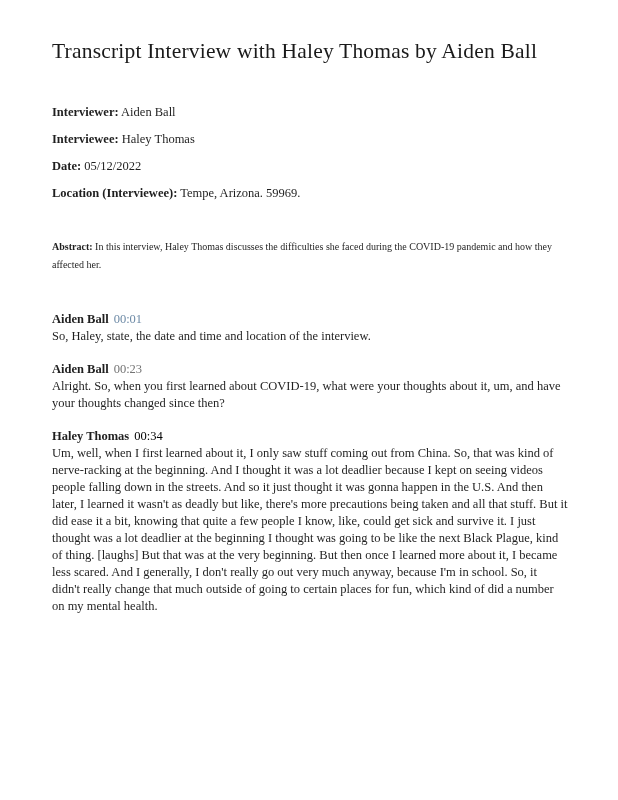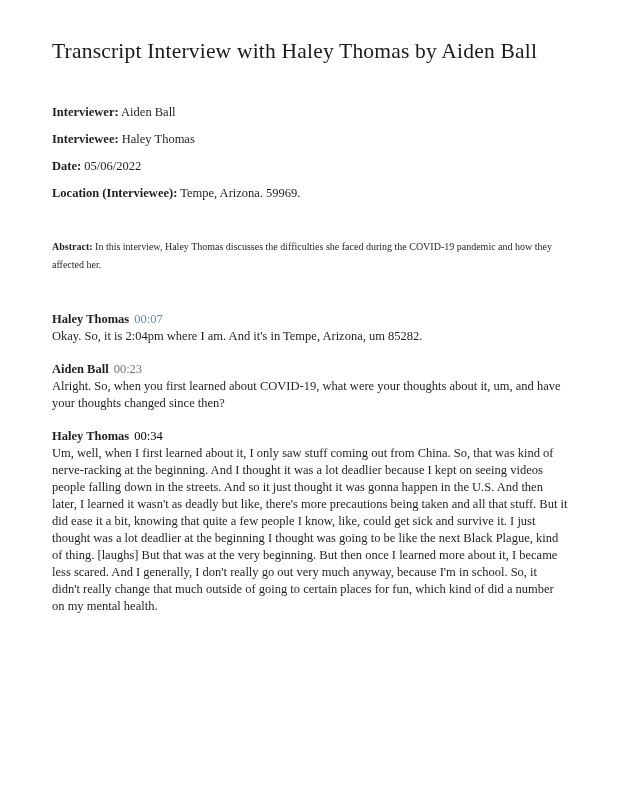--- a/index.html
+++ b/index.html
@@ -56,33 +56,33 @@
 </head>
 <body>
 
 <div class="page">
 
   <h1 class="doc-title">Transcript Interview with Haley Thomas by Aiden Ball</h1>
 
   <div class="meta">
     <p class="meta-line"><span class="meta-label">Interviewer:</span> <span class="meta-value">Aiden Ball</span></p>
     <p class="meta-line"><span class="meta-label">Interviewee:</span> <span class="meta-value">Haley Thomas</span></p>
-    <p class="meta-line"><span class="meta-label">Date:</span> <span class="meta-value">05/06/2022</span></p>
+    <p class="meta-line"><span class="meta-label">Date:</span> <span class="meta-value">05/12/2022</span></p>
     <p class="meta-line"><span class="meta-label">Location (Interviewee):</span> <span class="meta-value">Tempe, Arizona. 59969.</span></p>
   </div>
 
   <p class="abstract"><span class="abstract-label">Abstract:</span> <span>In this interview, Haley Thomas discusses the difficulties she faced during the COVID-19 pandemic and how they affected her.</span></p>
 
   <div class="transcript">
 
+    <div class="entry">
+      <p class="entry-header"><span class="speaker">Aiden Ball</span><span class="timestamp ts-color" style="color: rgb(109, 138, 166);">00:01</span></p>
+      <p class="entry-text">So, Haley, state, the date and time and location of the interview.</p>
+    </div>
 
-    <div class="entry">
-      <p class="entry-header"><span class="speaker">Haley Thomas</span><span class="timestamp ts-color" style="color: rgb(109, 138, 166);">00:07</span></p>
-      <p class="entry-text">Okay. So, it is 2:04pm where I am. And it's in Tempe, Arizona, um 85282.</p>
-    </div>
 
     <div class="entry">
       <p class="entry-header"><span class="speaker">Aiden Ball</span><span class="timestamp ts-color" style="color: #737373;">00:23</span></p>
       <p class="entry-text">Alright. So, when you first learned about COVID-19, what were your thoughts about it, um, and have your thoughts changed since then?</p>
     </div>
 
     <div class="entry">
       <p class="entry-header"><span class="speaker">Haley Thomas</span><span class="timestamp ts-color" style="color: #000000;">00:34</span></p>
       <p class="entry-text">Um, well, when I first learned about it, I only saw stuff coming out from China. So, that was kind of nerve-racking at the beginning. And I thought it was a lot deadlier because I kept on seeing videos people falling down in the streets. And so it just thought it was gonna happen in the U.S. And then later, I learned it wasn't as deadly but like, there's more precautions being taken and all that stuff. But it did ease it a bit, knowing that quite a few people I know, like, could get sick and survive it. I just thought was a lot deadlier at the beginning I thought was going to be like the next Black Plague, kind of thing. [laughs] But that was at the very beginning. But then once I learned more about it, I became less scared. And I generally, I don't really go out very much anyway, because I'm in school. So, it didn't really change that much outside of going to certain places for fun, which kind of did a number on my mental health.</p>
     </div>

